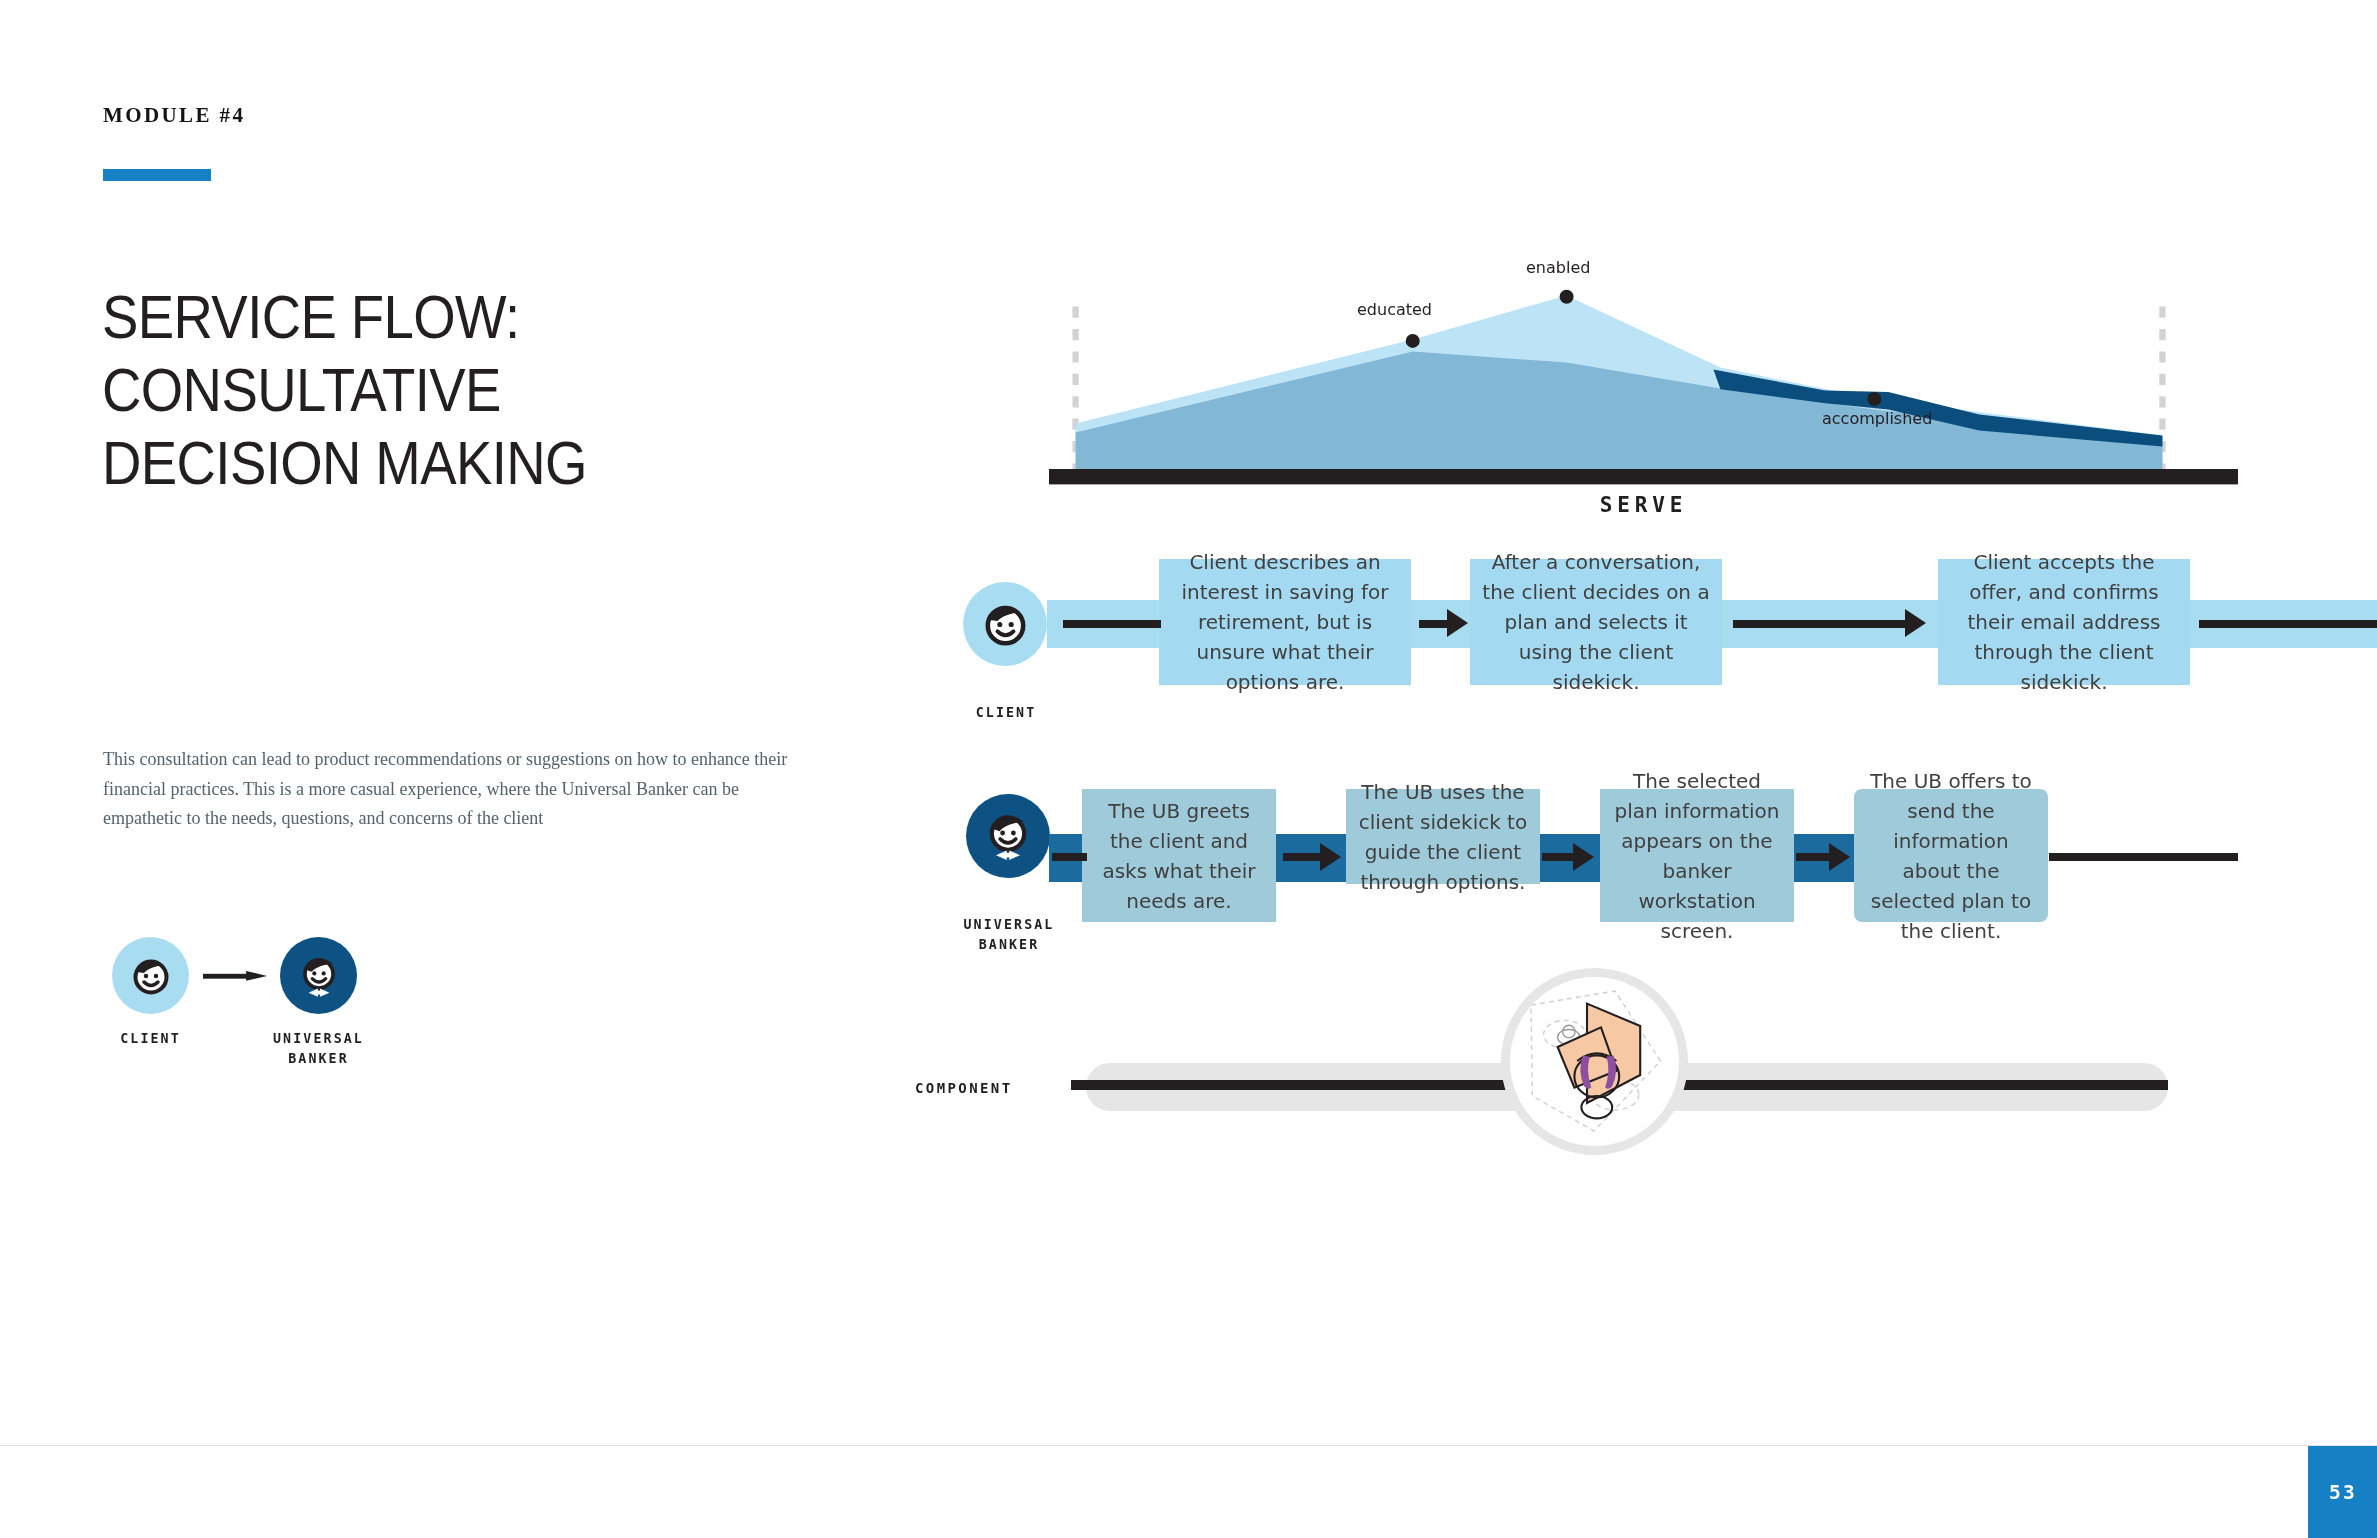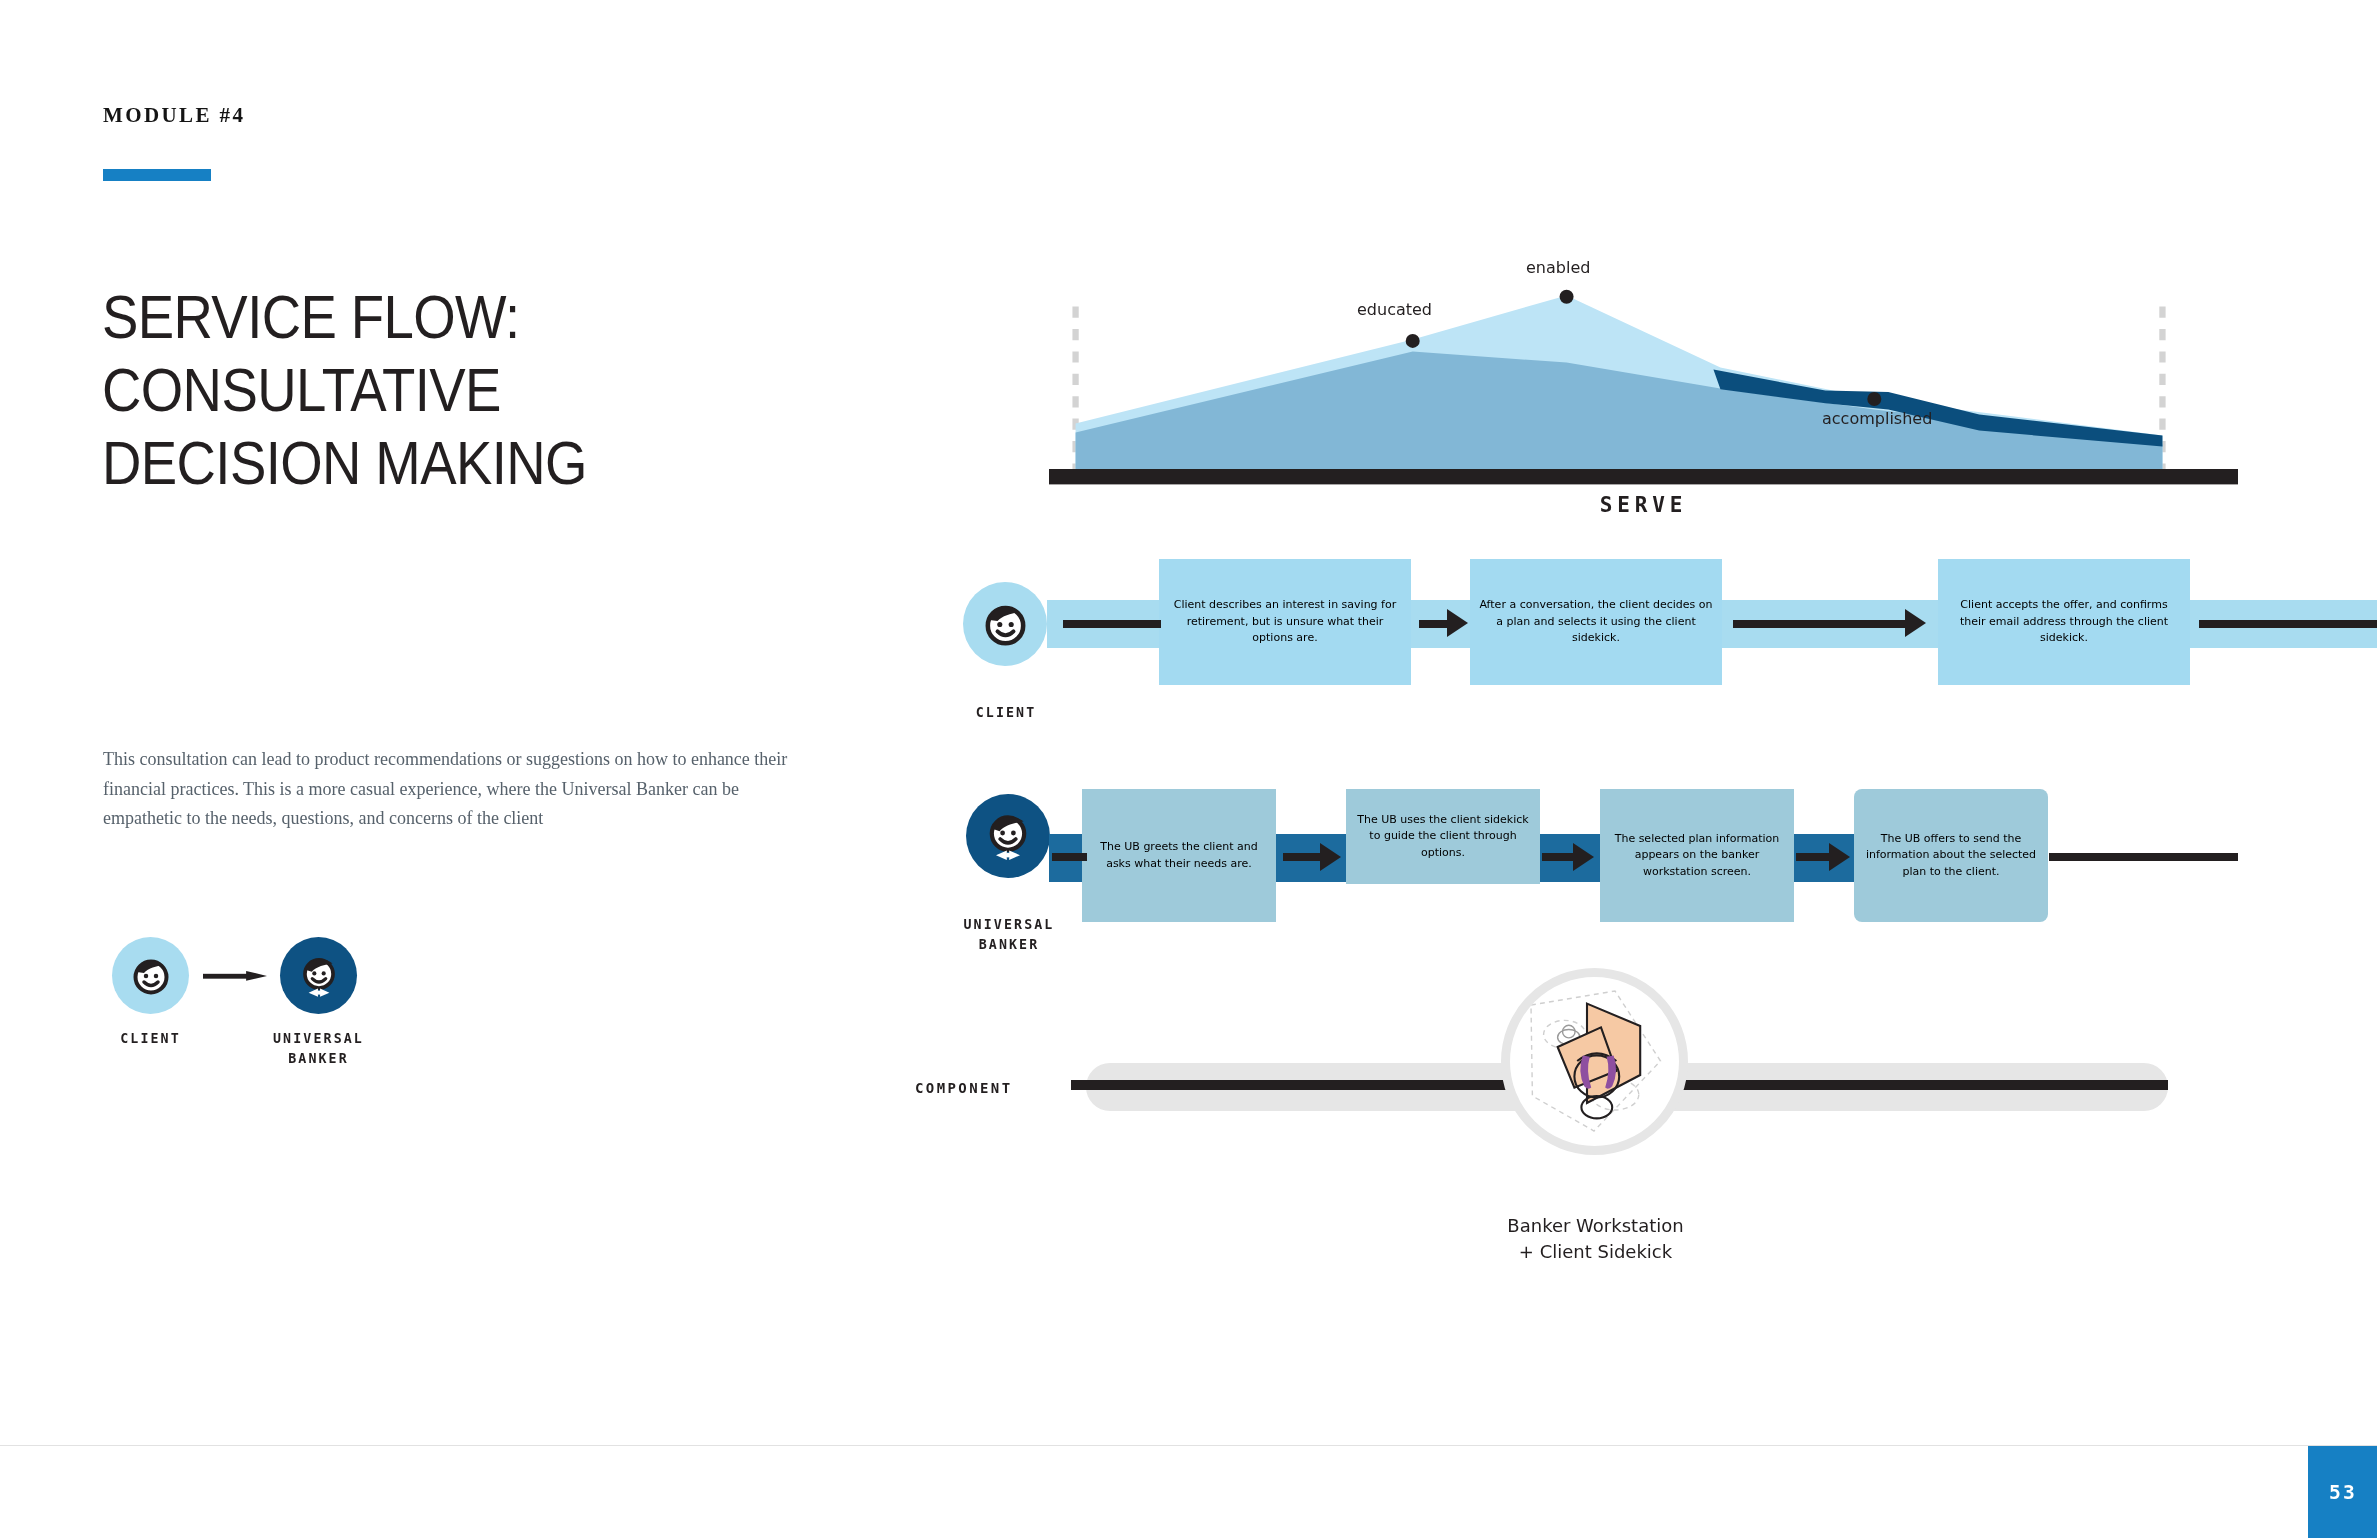--- a/index.html
+++ b/index.html
@@ -96,22 +96,22 @@
     color:#231f20;line-height:1.5;
   }
   .track{position:absolute;height:48px;}
   .track.light{background:#a8dcf0;}
   .track.dark{background:#1c6b9e;}
   .step-box{
     position:absolute;
     display:flex;align-items:center;justify-content:center;
     text-align:center;
     font-family:"DejaVu Sans", sans-serif;
-    font-size:11px;line-height:1.5;
-    color:#000000;
+    font-size:20px;line-height:1.5;
+    color:#404040;
     padding:4.2px 8.4px;
     box-sizing:border-box;
   }
   .step-box.light{background:#a3daf1;}
   .step-box.mid{background:#9ecada;}
 
   .arrow-line{position:absolute;height:8.4px;background:#231f20;}
   .arrow-head{
     position:absolute;width:0;height:0;
     border-top:14.7px solid transparent;
@@ -313,20 +313,18 @@
       <g stroke="#231f20" stroke-width="3" fill="none">
         <ellipse cx="124" cy="142" rx="32" ry="30"></ellipse>
         <path d="M96 120 Q124 98 152 120"></path>
       </g>
       <path d="M104 112 q-8 22 2 44 q6 6 10 2 q-8 -24 -2 -44 z" fill="#8e4fa0"></path>
       <path d="M148 112 q8 22 -2 44 q-6 6 -10 2 q8 -24 2 -44 z" fill="#8e4fa0"></path>
       <ellipse cx="124" cy="186" rx="22" ry="16" fill="none" stroke="#231f20" stroke-width="3"></ellipse>
     </svg>
   </div>
 
-  <div class="comp-caption" style="white-space:pre-line;">Banker Workstation
-+ Client Sidekick</div>
 
   <div class="footer-rule"></div>
   <div class="page-badge">53</div>
 
 </div>
 
 
 </body></html>

